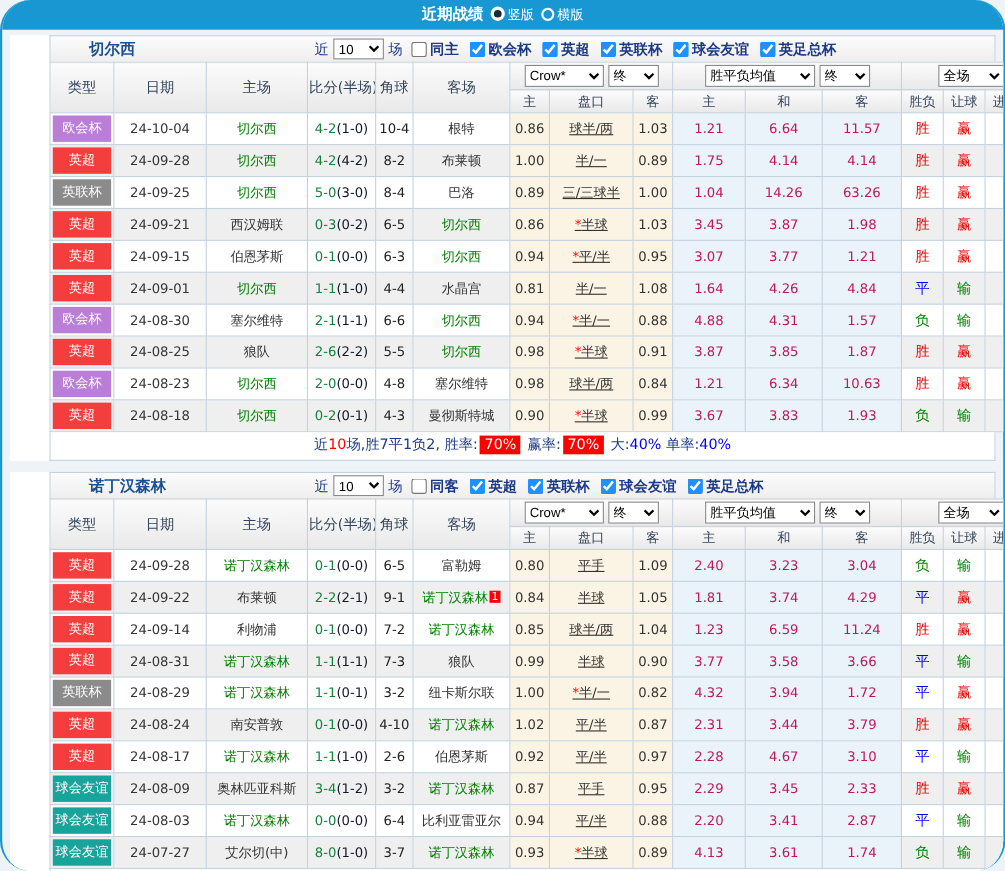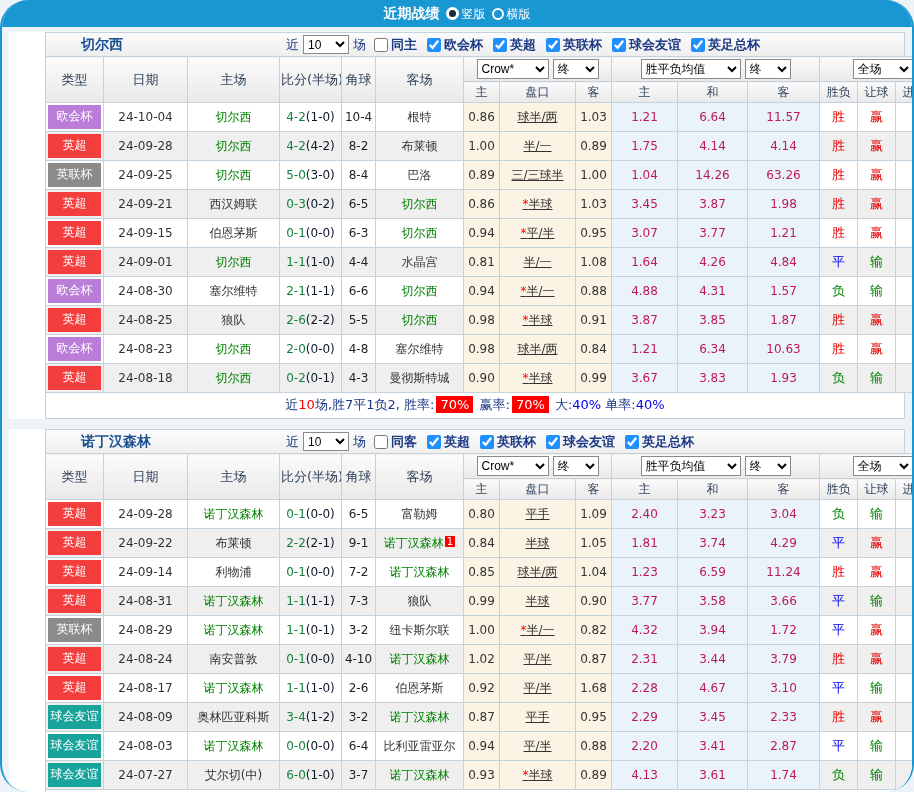--- a/index.html
+++ b/index.html
@@ -524,21 +524,21 @@
       <td class="type">
                   <span class="badge" style="background:#f43e3e">英超</span>
                 </td>
       <td>24-08-17</td>
       <td class="team-green">诺丁汉森林</td>
       <td><span class="ft">1-1</span><span class="ht">(1-0)</span></td>
       <td class="corner">2-6</td>
       <td class="">伯恩茅斯</td>
       <td class="cream">0.92</td>
       <td class="cream handicap">平/半</td>
-      <td class="cream">1.68</td>
+      <td class="cream">0.97</td>
       <td class="bluebg">2.28</td>
       <td class="bluebg">4.67</td>
       <td class="bluebg">3.10</td>
       <td class="res r-blue">平</td>
       <td class="res r-green">输</td>
       <td class="res r-green">小</td>
     </tr>
               <tr class="alt">
       <td class="type">
                   <span class="badge" style="background:#18a39b">球会友谊</span>
@@ -576,21 +576,21 @@
       <td class="res r-blue">平</td>
       <td class="res r-green">输</td>
       <td class="res r-green">小</td>
     </tr>
               <tr class="alt">
       <td class="type">
                   <span class="badge" style="background:#18a39b">球会友谊</span>
                 </td>
       <td>24-07-27</td>
       <td class="">艾尔切(中)</td>
-      <td><span class="ft">6-0</span><span class="ht">(1-0)</span></td>
+      <td><span class="ft">8-0</span><span class="ht">(1-0)</span></td>
       <td class="corner">3-7</td>
       <td class="team-green">诺丁汉森林</td>
       <td class="cream">0.93</td>
       <td class="cream handicap"><span class="star">*</span>半球</td>
       <td class="cream">0.89</td>
       <td class="bluebg">4.13</td>
       <td class="bluebg">3.61</td>
       <td class="bluebg">1.74</td>
       <td class="res r-green">负</td>
       <td class="res r-green">输</td>

